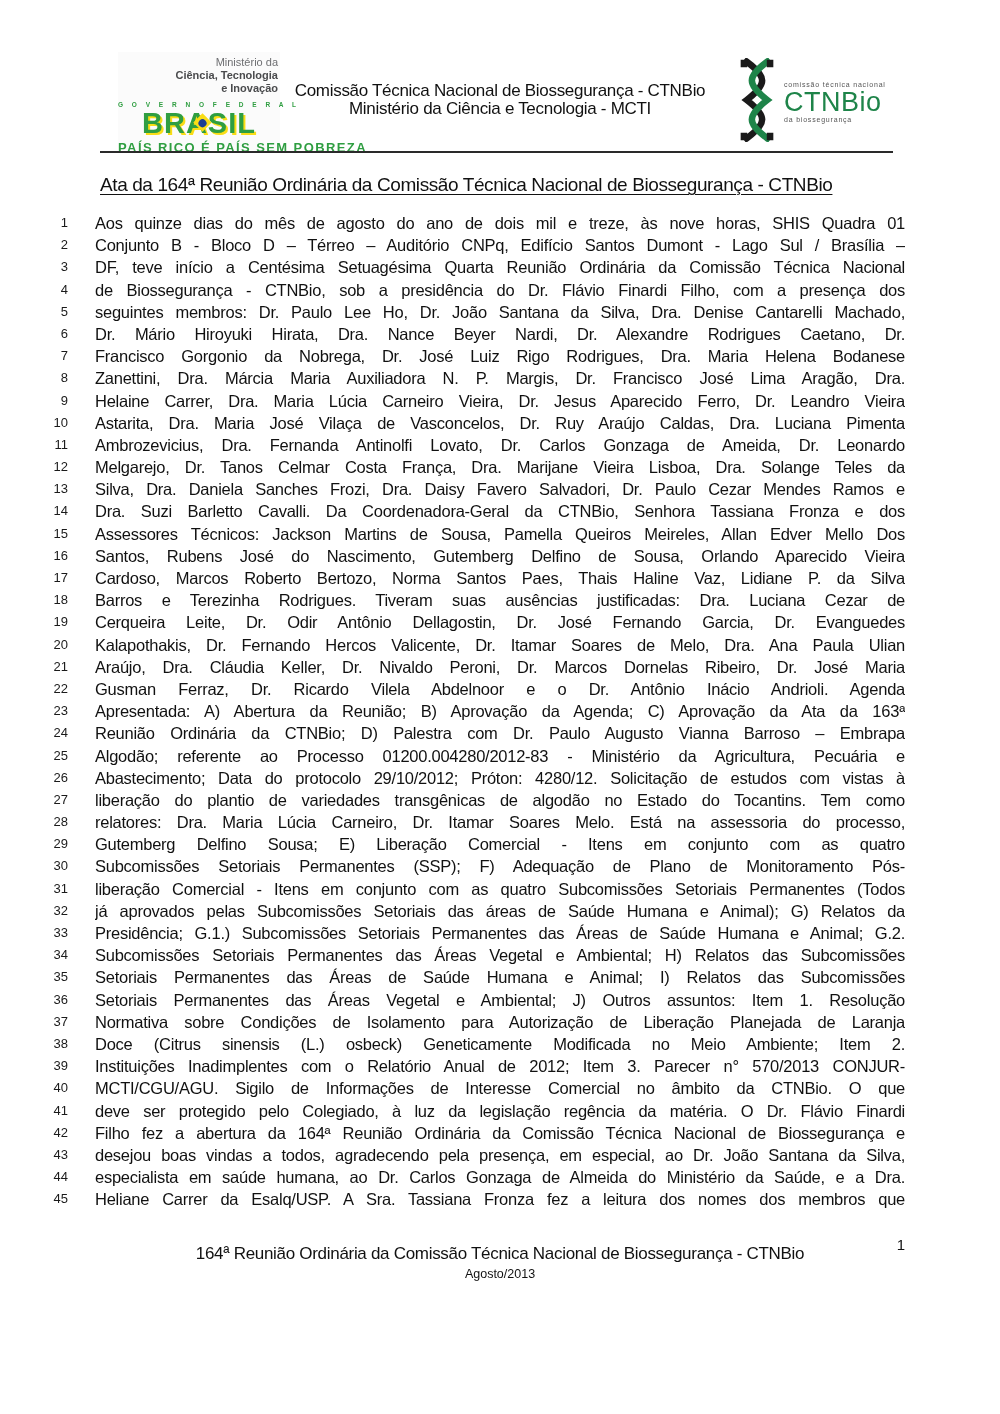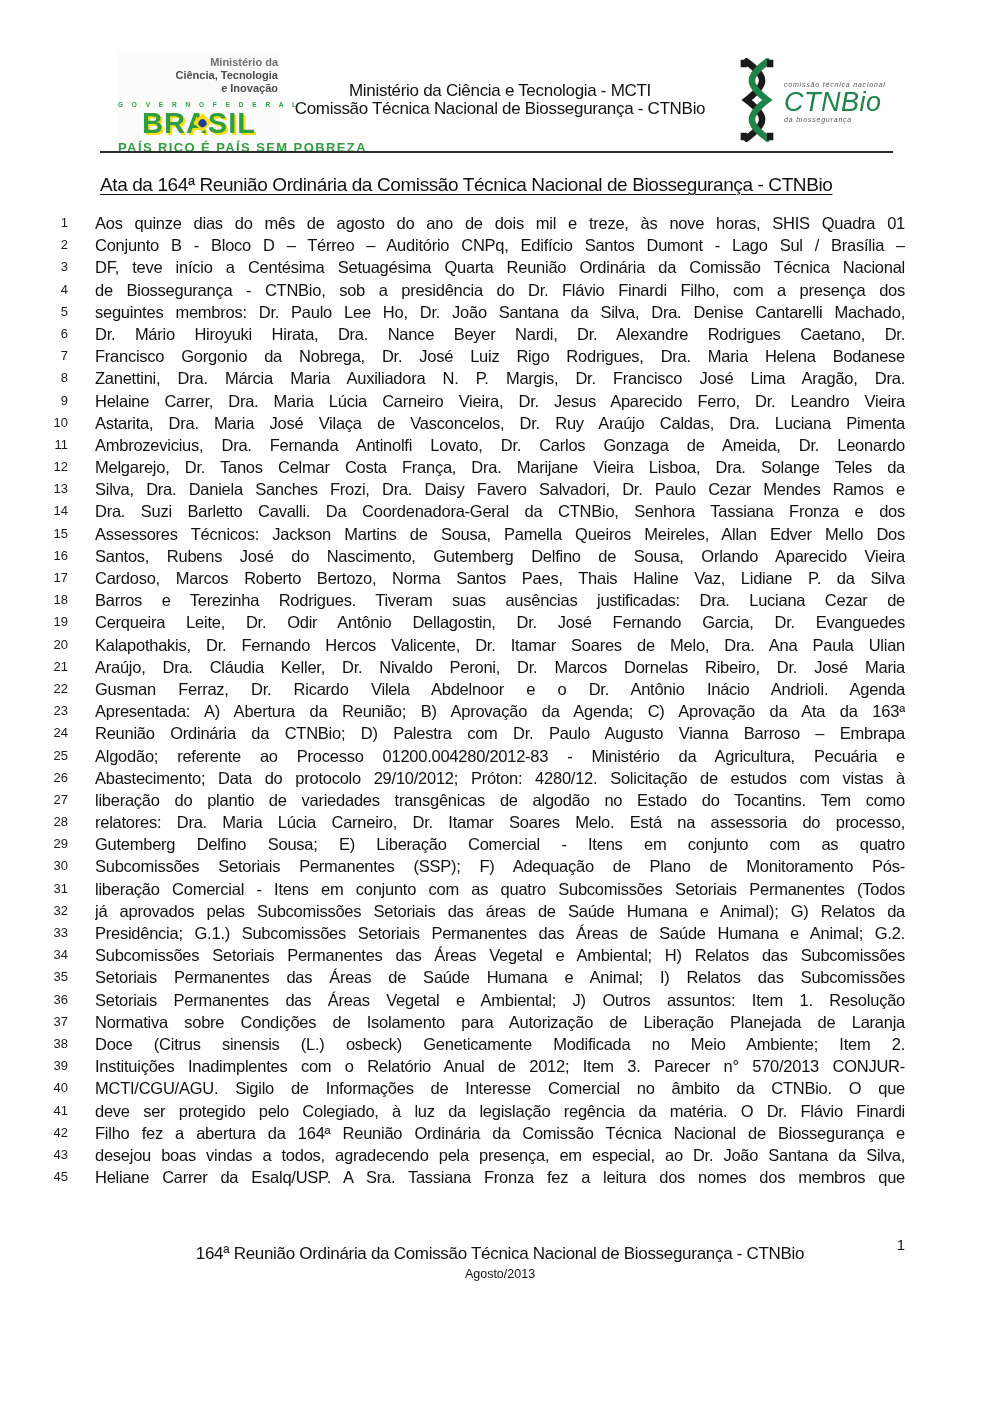--- a/index.html
+++ b/index.html
@@ -22,21 +22,21 @@
     left: 118px; top: 52px;
     width: 162px; height: 98px;
     background: #fbfbfb;
   }
   .ministry {
     text-align: right;
     font-size: 11px;
     line-height: 13px;
     padding: 4px 2px 2px 0;
   }
-  .ministry .m1 { color: #6e6f72; font-weight: 700; }
+  .ministry .m1 { color: #6e6f72; font-weight: 400; }
   .ministry .m2, .ministry .m3 { color: #4a4b4d; font-weight: 700; }
   .gov-federal {
     margin-top: 4px;
     text-align: center;
     font-size: 6.5px;
     font-weight: 700;
     letter-spacing: 3.5px;
     color: #2f9e41;
     white-space: nowrap;
   }
@@ -84,21 +84,20 @@
     line-height: 18px;
     color: #111;
   }
 
   .logo-right {
     position: absolute;
     right: 112px; top: 58px;
     width: 150px; height: 88px;
     display: flex;
     align-items: center;
-    font-style: italic;
   }
   .dna-icon { flex: 0 0 auto; margin-right: 8px; }
   .ctnbio-text { flex: 1; }
   .ctnbio-small {
     font-size: 7px;
     letter-spacing: 0.8px;
     color: #555;
     white-space: nowrap;
   }
   .ctnbio-name {
@@ -194,22 +193,22 @@
     <div class="brasil-word">
       <span>BRASIL</span>
       <span class="brasil-flag">
           <span class="circle"></span>
         </span>
     </div>
     <div class="tagline">PAÍS RICO É PAÍS SEM POBREZA</div>
   </div>
 
   <div class="header-center">
+    <div>Comissão Técnica Nacional de Biossegurança - CTNBio</div>
     <div>Ministério da Ciência e Tecnologia - MCTI</div>
-    <div>Comissão Técnica Nacional de Biossegurança - CTNBio</div>
   </div>
 
   <div class="logo-right">
     <span class="dna-icon">
       <svg width="38" height="84" viewBox="0 0 40 90" aria-hidden="true">
         <path d="M9,4 C31,20 31,28 9,45 C31,62 31,70 9,86" fill="none" stroke="#1a1a1a" stroke-width="7" stroke-linecap="square"></path>
         <path d="M31,4 C9,20 9,28 31,45 C9,62 9,70 31,86" fill="none" stroke="#1e8449" stroke-width="7" stroke-linecap="square"></path>
         <path d="M6,2 L6,10 M34,2 L34,10 M6,80 L6,88 M34,80 L34,88" stroke="#1a1a1a" stroke-width="7"></path>
       </svg>
     </span>
@@ -391,20 +390,24 @@
       </div>
       <div class="body-line">
         <span class="line-number">42</span>
         <span class="line-text">Filho fez a abertura da 164ª Reunião Ordinária da Comissão Técnica Nacional de Biossegurança e</span>
       </div>
       <div class="body-line">
         <span class="line-number">43</span>
         <span class="line-text">desejou boas vindas a todos, agradecendo pela presença, em especial, ao Dr. João Santana da Silva,</span>
       </div>
       <div class="body-line">
+        <span class="line-number">44</span>
+        <span class="line-text">especialista em saúde humana, ao Dr. Carlos Gonzaga de Almeida do Ministério da Saúde, e a Dra.</span>
+      </div>
+      <div class="body-line">
         <span class="line-number">45</span>
         <span class="line-text">Heliane Carrer da Esalq/USP. A Sra. Tassiana Fronza fez a leitura dos nomes dos membros que</span>
       </div>
     </main>
 
   <div class="page-number">1</div>
 
   <footer class="doc-footer">
     <div class="footer-line1">164ª Reunião Ordinária da Comissão Técnica Nacional de Biossegurança - CTNBio</div>
     <div class="footer-line2">Agosto/2013</div>

